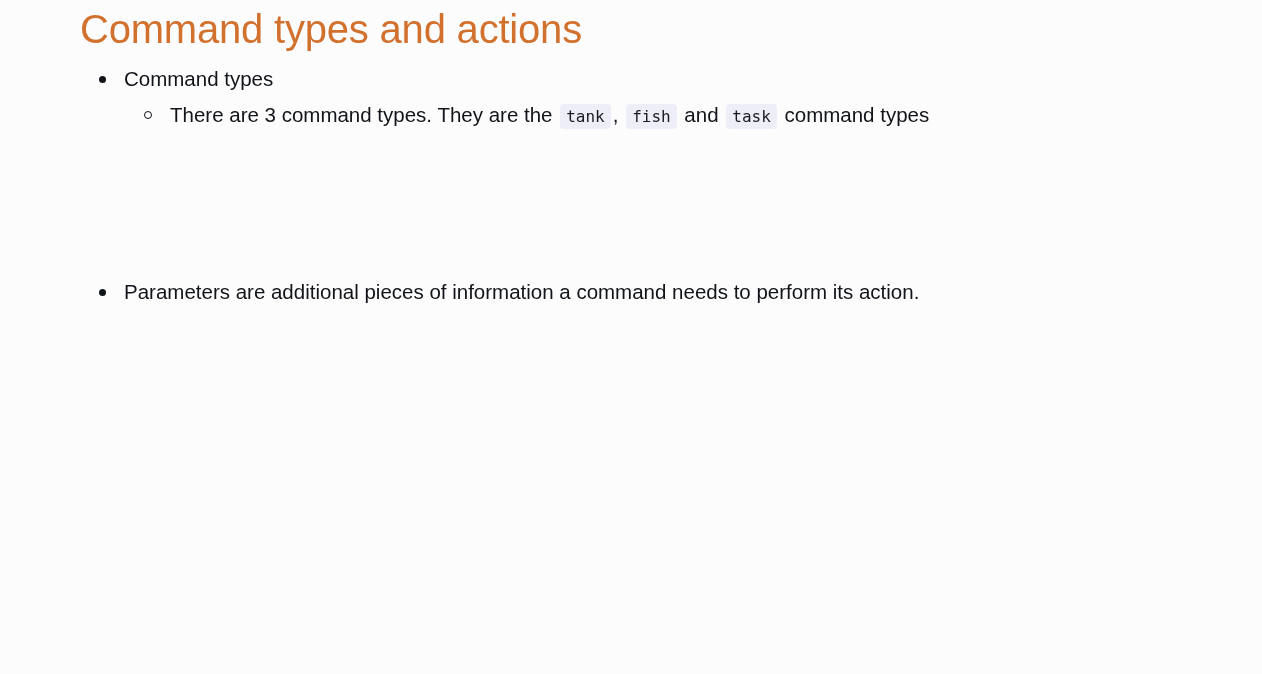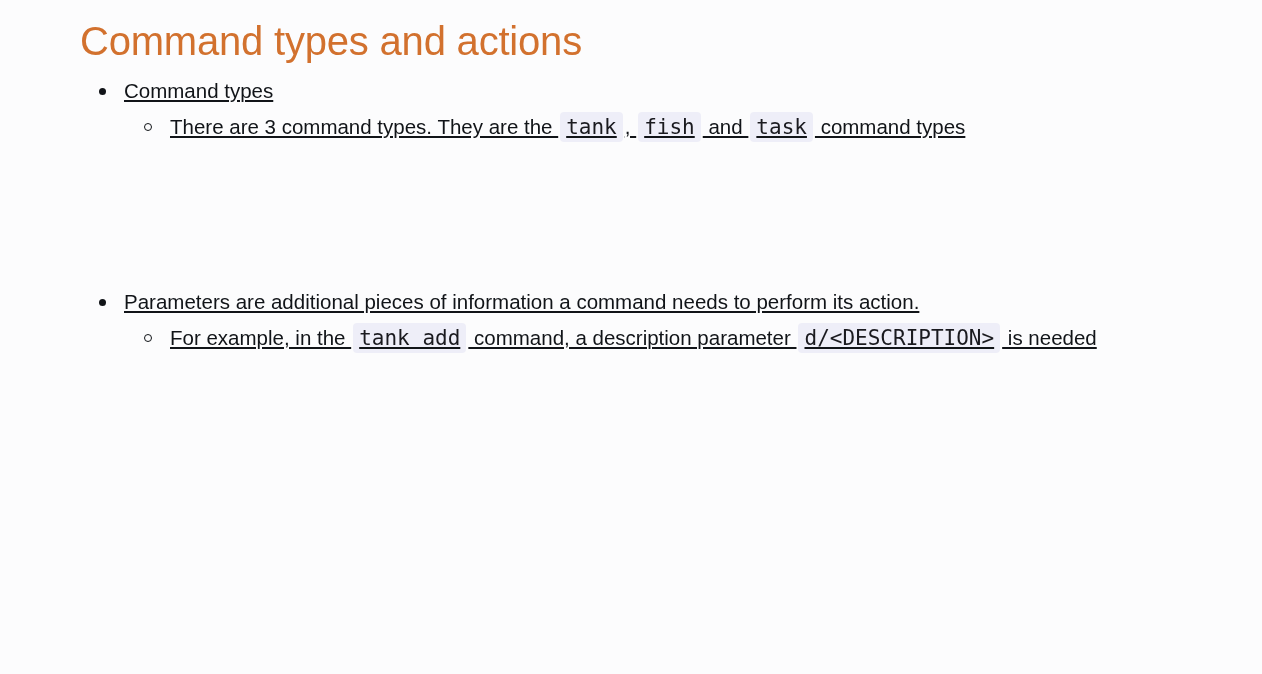--- a/index.html
+++ b/index.html
@@ -14,21 +14,21 @@
     font-family: "Liberation Sans", sans-serif;
     color: #111418;
     -webkit-font-smoothing: antialiased;
   }
 
   .page {
     position: relative;
     width: 1262px;
     height: 674px;
     box-sizing: border-box;
-    padding: 12px 40px 0 80px;
+    padding: 0 40px 0 80px;
   }
 
   h1.section-heading {
     margin: 0;
     font-size: 40px;
     line-height: 1.0;
     font-weight: 400;
     letter-spacing: -0.2px;
     color: #d2712e;
   }
@@ -71,25 +71,25 @@
     left: -26px;
     top: 14px;
     width: 6px;
     height: 6px;
     border-radius: 50%;
     border: 1.6px solid #111418;
     background: transparent;
     box-sizing: content-box;
   }
 
-  li > .li-text { display: block; text-decoration: underline; }
+  li > .li-text { display: block; }
 
   code.chip {
     font-family: "DejaVu Sans Mono", "Liberation Mono", monospace;
-    font-size: 21px;
+    font-size: 16px;
     background: #eeeef8;
     border-radius: 4px;
     padding: 3px 6px;
     margin: 0 2px;
     color: #1a1a1f;
     white-space: pre;
     letter-spacing: 0;
   }
 
   em.emph { font-style: italic; }
@@ -120,21 +120,16 @@
   </ul>
 
   <div class="block-gap-2"></div>
 
 
   <div class="block-gap-3"></div>
 
   <ul class="level1">
     <li class="bullet-disc">
       <span class="li-text">Parameters are additional pieces of information a command needs to perform its action.</span>
-      <ul class="level2">
-        <li class="bullet-circle">
-          <span class="li-text rich">For example, in the <code class="chip">tank add</code> command, a description parameter <code class="chip">d/&lt;DESCRIPTION&gt;</code> is needed</span>
-        </li>
-      </ul>
     </li>
   </ul>
 
 </div>
 
 </body></html>

